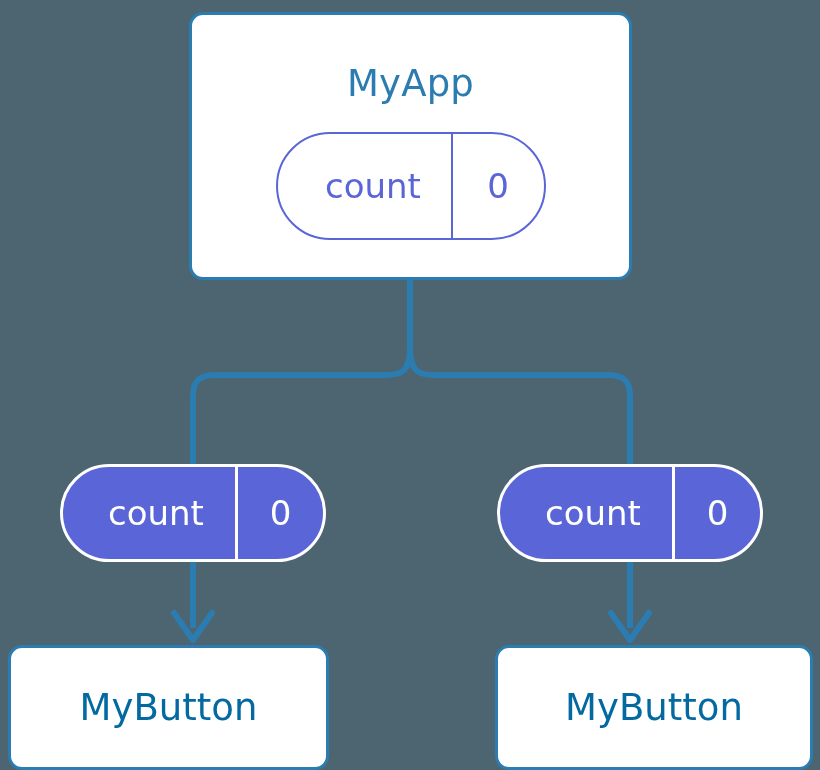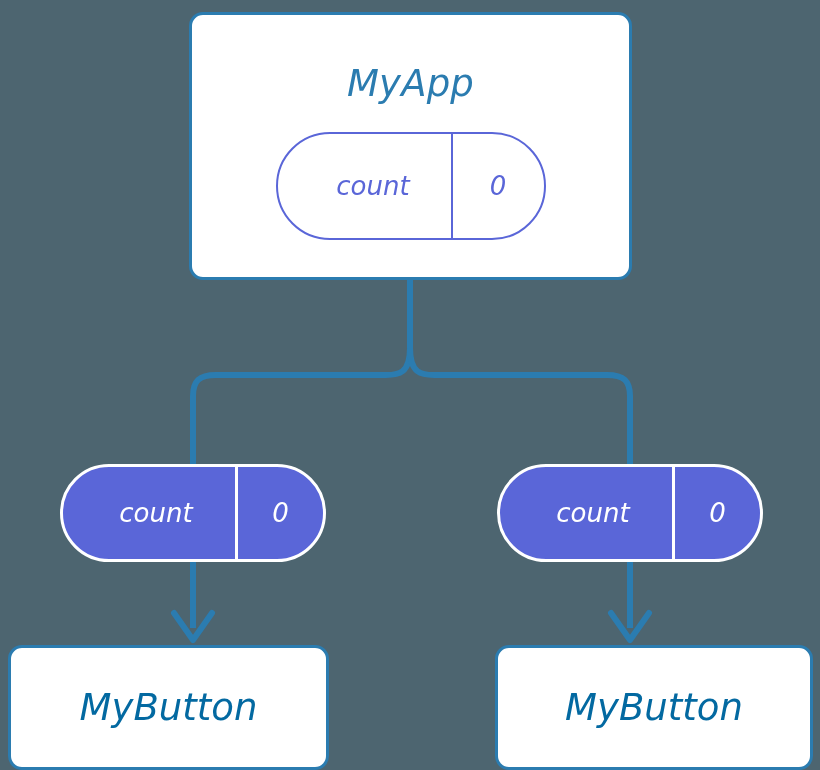--- a/index.html
+++ b/index.html
@@ -12,21 +12,20 @@
     overflow: hidden;
   }
   body {
     background: #4d6570;
     font-family: "DejaVu Sans", "Liberation Sans", sans-serif;
   }
   #diagram-root {
     position: relative;
     width: 820px;
     height: 770px;
-    font-style: italic;
   }
   #connector-layer {
     position: absolute;
     left: 0;
     top: 0;
     width: 820px;
     height: 770px;
     pointer-events: none;
   }
 
@@ -62,21 +61,21 @@
     align-items: stretch;
     border-radius: 999px;
     overflow: hidden;
     white-space: nowrap;
   }
   .state-pill .pill-key,
   .state-pill .pill-value {
     display: flex;
     align-items: center;
     justify-content: center;
-    font-size: 26px;
+    font-size: 34px;
     line-height: 1;
   }
 
   
   #myapp-state-pill {
     margin-top: 30px;
     width: 270px;
     height: 108px;
     border: 2px solid #5a66d8;
     background: #ffffff;

